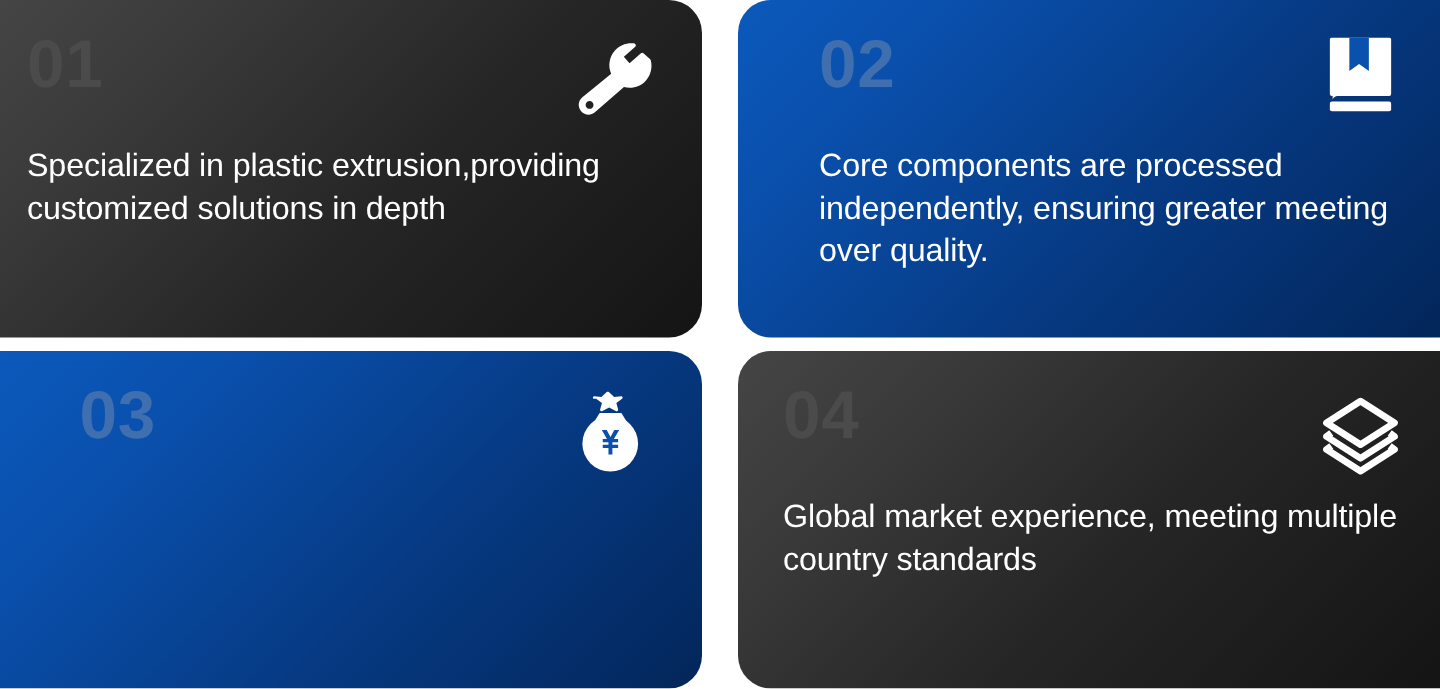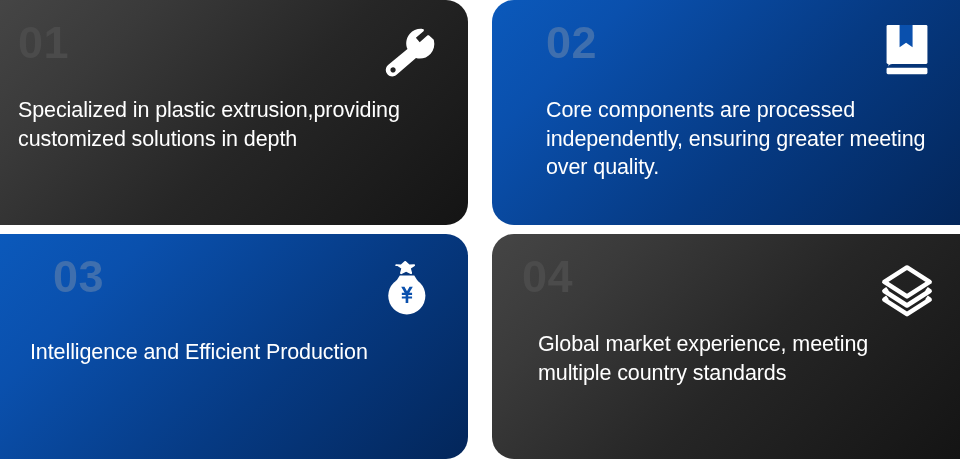--- a/index.html
+++ b/index.html
@@ -80,21 +80,21 @@
     left: 18px;
     right: 24px;
     top: 96px;
     color: #ffffff;
     font-size: 21.5px;
     font-weight: normal;
     line-height: 1.33;
     letter-spacing: -0.1px;
   }
   .c2 .title { left: 30px; right: 14px; }
-  .c4 .title { left: 46px; right: 26px; }
+  .c4 .title { left: 30px; right: 26px; }
   .c3 .title { left: 30px; right: 24px; top: 104px; }
 
   .icon {
     position: absolute;
     top: 22px;
     right: 22px;
     width: 62px;
     height: 62px;
     display: flex;
     align-items: center;
@@ -144,21 +144,20 @@
     <div class="card-inner">
       <div class="num">03</div>
       <div class="icon">
         <svg width="58" height="58" viewBox="0 0 64 64" aria-hidden="true">
           <path fill="#ffffff" d="M19.5 6.5c-.9-.6-.4-2 .7-1.9l5.1.5 3.9-3.6c.5-.4 1.2-.4 1.6 0l3.9 3.6 5.1-.5c1.1-.1 1.6 1.3.7 1.9l-4.2 3 1.3 4.6c.3 1-.8 1.9-1.7 1.4L31 12.9l-4.9 2.6c-.9.5-2-.4-1.7-1.4l1.3-4.6-4.2-3z"></path>
           <ellipse fill="#ffffff" cx="31.8" cy="39.5" rx="20.5" ry="20.5"></ellipse>
           <path fill="#ffffff" d="M24 17h16l5 8H19z"></path>
           <path fill="#0a50ad" d="M25.6 29.5h3.6l2.8 5 2.8-5h3.6l-3.9 6.6h3.1v2.4h-4.2v1.7h4.2v2.4h-4.2v4.9h-2.9v-4.9h-4.2v-2.4h4.2v-1.7h-4.2v-2.4h3.1z"></path>
         </svg>
       </div>
-      <div class="title">Intelligence and Efficient Production</div>
     </div>
   </div>
 
   <div class="card c4">
     <div class="card-inner">
       <div class="num">04</div>
       <div class="icon">
         <svg width="58" height="58" viewBox="0 0 64 64" aria-hidden="true">
           <g fill="none" stroke="#ffffff" stroke-width="5" stroke-linejoin="round">
             <path d="M32 6 L57 22 L32 38 L7 22 Z"></path>

